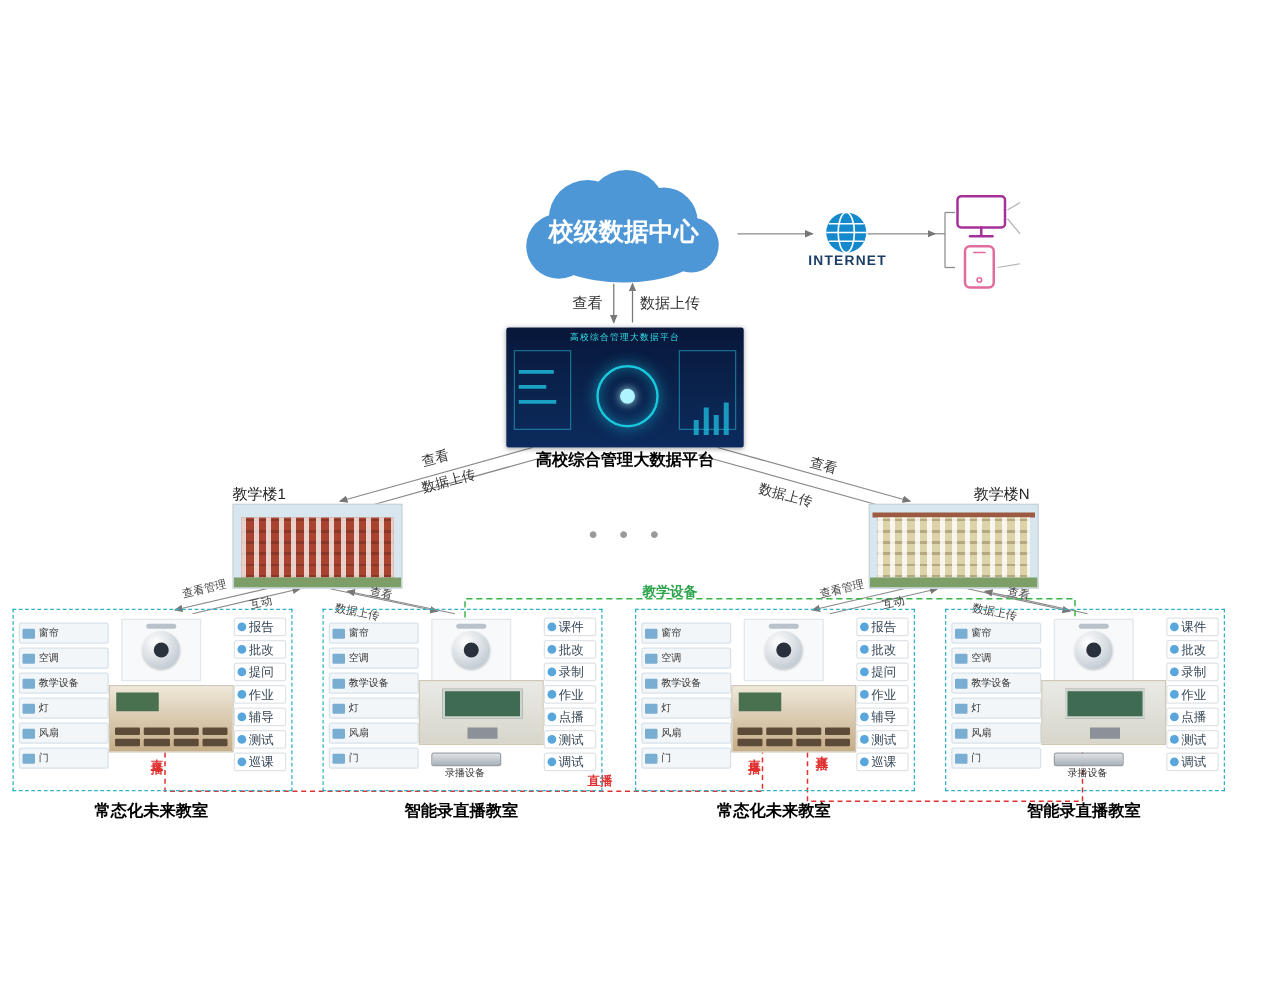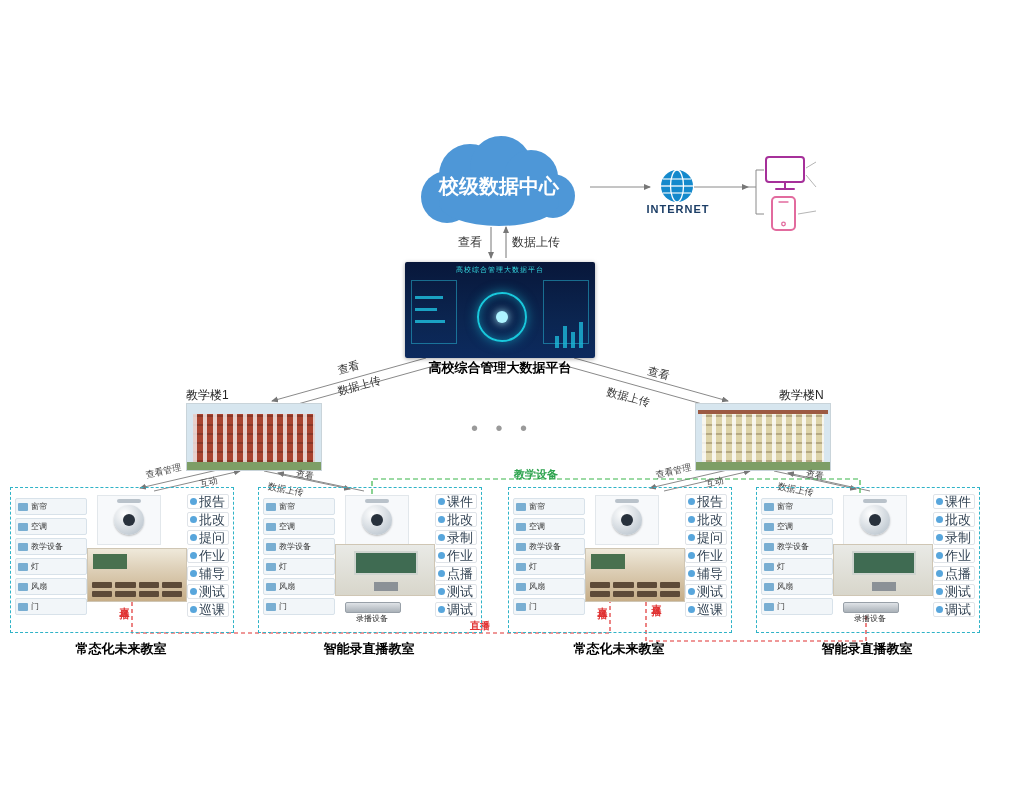--- a/index.html
+++ b/index.html
@@ -74,21 +74,21 @@
   .cls-future .board{position:absolute;left:5px;top:5px;width:34px;height:15px;background:#49714f;}
   .desks{position:absolute;left:4px;right:4px;bottom:4px;display:grid;grid-template-columns:repeat(4,1fr);grid-template-rows:6px 6px;gap:3px;}
   .desks div{background:#5d4a38;border-radius:1px;}
   .cls-studio{left:76px;top:56px;width:98px;height:50px;background:linear-gradient(180deg,#e9eae6,#d8d6cb);}
   .cls-studio .board-lg{position:absolute;left:18px;top:6px;width:60px;height:20px;background:#3f6b52;border:2px solid #cfd4cf;}
   .cls-studio .podium{position:absolute;left:38px;bottom:4px;width:24px;height:9px;background:#8b9197;}
 
   .controls{position:absolute;right:4px;top:6px;width:42px;display:flex;flex-direction:column;gap:3px;}
   .control-row{display:flex;align-items:center;gap:2px;background:#fff;border:1px solid #dfe3e8;border-radius:2px;height:13px;padding:0 2px;}
   .control-icon{width:7px;height:7px;border-radius:50%;background:#58a6dc;flex:none;}
-  .control-label{font-size:13px;color:#334455;white-space:nowrap;overflow:hidden;}
+  .control-label{font-size:10px;color:#334455;white-space:nowrap;overflow:hidden;}
 
   .recorder{position:absolute;left:86px;top:114px;width:54px;height:9px;border:1px solid #98a0a8;border-radius:2px;
             background:linear-gradient(#dfe3e7,#aab1b8);}
   .recorder-label{position:absolute;left:76px;top:125px;width:74px;text-align:center;font-size:8px;color:#333;}
 
   .green-lbl{font-size:11px;font-weight:bold;color:#2ea44f;}
   .red-lbl{font-size:10px;font-weight:bold;color:#e03131;}
 </style>
 </head>
 <body>

